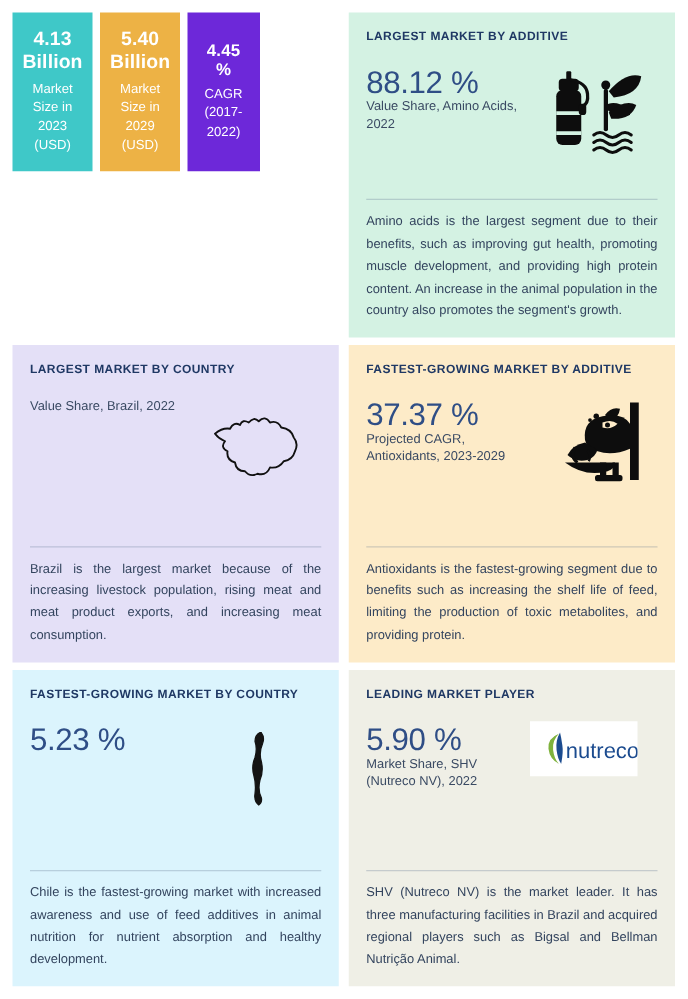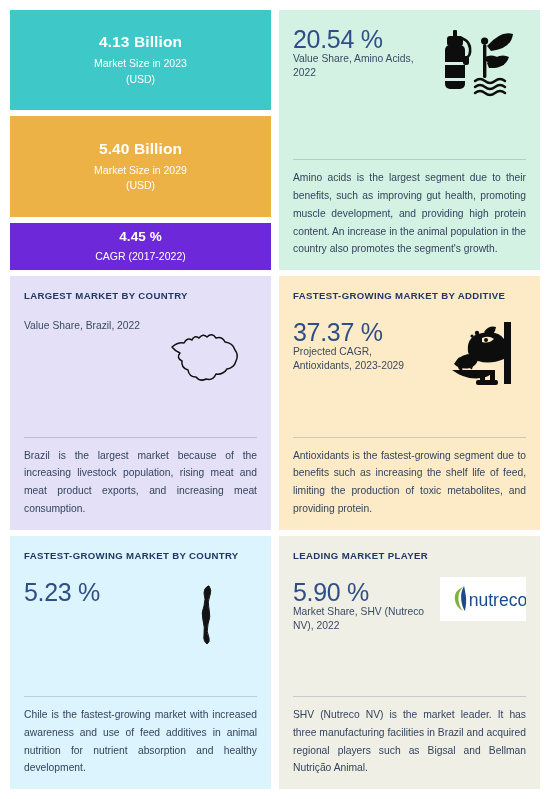--- a/index.html
+++ b/index.html
@@ -15,21 +15,21 @@
     display: grid;
     grid-template-columns: 1fr 1fr;
     grid-template-rows: 260px 1fr 1fr;
     column-gap: 8px;
     row-gap: 6px;
   }
 
   
   .kpi-grid {
     display: grid;
-    grid-template-columns: 1fr;
+    grid-template-columns: 1fr 1fr 1fr 1fr;
     grid-template-rows: 1fr 1fr;
     gap: 6px;
   }
   .kpi-tile {
     display: flex;
     flex-direction: column;
     align-items: center;
     justify-content: center;
     color: #ffffff;
     text-align: center;
@@ -104,21 +104,21 @@
     color: #33445e;
     text-align: justify;
   }
   .logo-box {
     background: #ffffff;
     width: 86px;
     height: 44px;
     display: flex;
     align-items: center;
     justify-content: center;
-    margin-right: 0;
+    margin-right: 16px;
     padding-left: 12px;
   }
 </style>
 </head>
 <body>
 
 <div class="infographic">
 
   <div class="kpi-grid">
 
@@ -135,23 +135,24 @@
     </div>
 
     <div class="kpi-tile small-value" style="background:#6d28d9">
       <div class="kpi-value">4.45 %</div>
       <div class="kpi-label">CAGR (2017-2022)</div>
     </div>
 
   </div>
 
   <div class="panel" style="background:#D4F2E3">
-    <div class="panel-body">
-      <div class="stat-block">
-        <div class="stat-value">20.54 %</div>
+    <div class="panel-title">LARGEST MARKET BY ADDITIVE</div>
+    <div class="panel-body">
+      <div class="stat-block">
+        <div class="stat-value">88.12 %</div>
         <div class="stat-caption">Value Share, Amino Acids, 2022</div>
       </div>
       <div class="icon-holder">
         <svg width="80" height="72" viewBox="0 0 80 72">
           <g fill="#0d0d0d">
             <rect x="14" y="4" width="4" height="7" rx="1"></rect>
             <rect x="8" y="10" width="16" height="10" rx="3"></rect>
             <rect x="6" y="19" width="20" height="44" rx="5"></rect>
             <rect x="6" y="36" width="20" height="3" fill="#D4F2E3"></rect>
             <rect x="6" y="52" width="20" height="3" fill="#D4F2E3"></rect>

